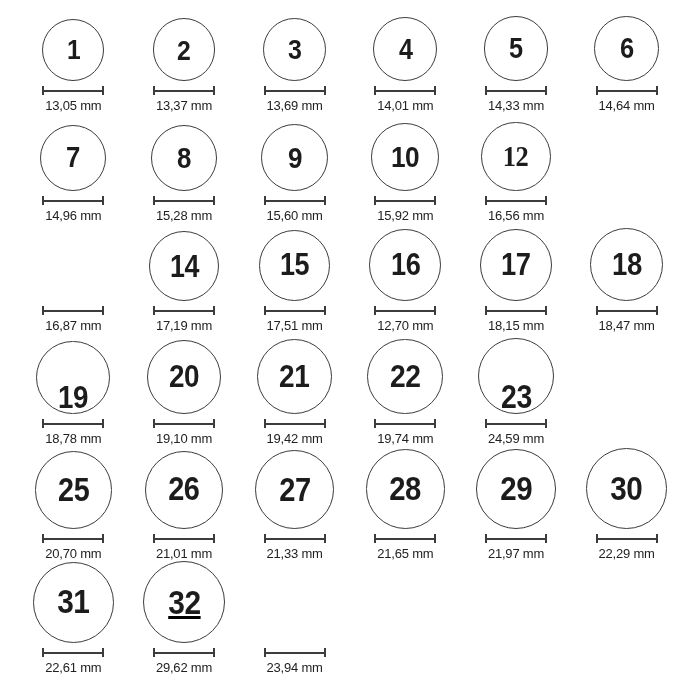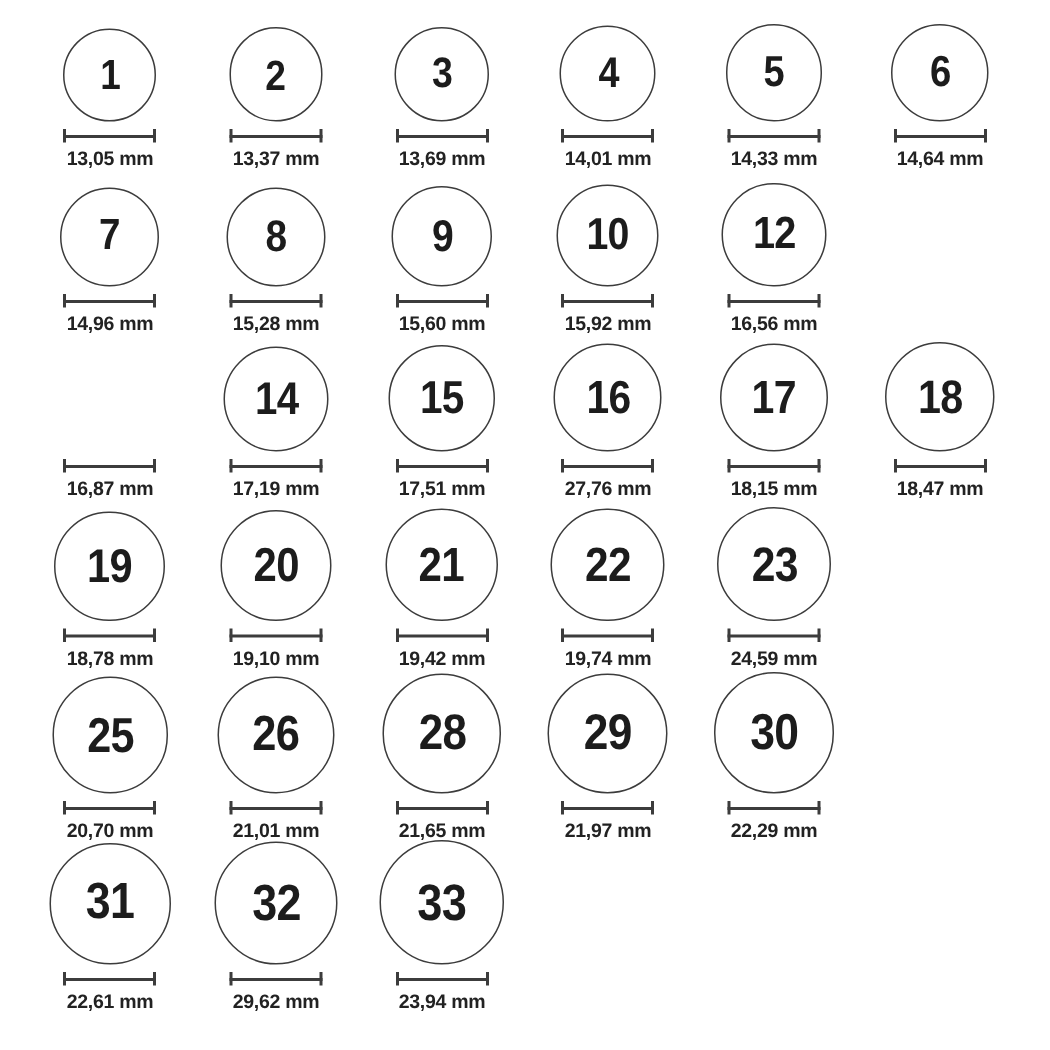--- a/index.html
+++ b/index.html
@@ -67,21 +67,21 @@
   .measure .tick {
     position: absolute;
     top: 0;
     width: 2px;
     height: 9px;
     background: #3c3c3c;
   }
   .measure .tick.l { left: 0; }
   .measure .tick.r { right: 0; }
   .label {
-    font-weight: 700;
+    font-weight: 400;
     font-size: 13px;
     color: #222222;
     letter-spacing: -0.2px;
     line-height: 16px;
     white-space: nowrap;
   }
 </style>
 </head>
 <body>
 
@@ -193,21 +193,21 @@
       <span class="num" style="font-size: 29.8px;">10</span>
     </div>
     <div class="measure">
       <span class="tick l"></span>
       <span class="bar"></span>
       <span class="tick r"></span>
     </div>
     <div class="label">15,92 mm</div>
   </div>
       <div class="cell">
-    <div class="circle" style="width: 69.2px; height: 69.2px;">
+    <div class="circle" style="width: 69.2px; height: 69.2px; font-family: Liberation Serif, serif;">
       <span class="num" style="font-size: 30.1px;">12</span>
     </div>
     <div class="measure">
       <span class="tick l"></span>
       <span class="bar"></span>
       <span class="tick r"></span>
     </div>
     <div class="label">16,56 mm</div>
   </div>
     </div>
@@ -244,21 +244,21 @@
   </div>
       <div class="cell">
     <div class="circle" style="width: 71.8px; height: 71.8px;">
       <span class="num" style="font-size: 30.9px;">16</span>
     </div>
     <div class="measure">
       <span class="tick l"></span>
       <span class="bar"></span>
       <span class="tick r"></span>
     </div>
-    <div class="label">27,76 mm</div>
+    <div class="label">12,70 mm</div>
   </div>
       <div class="cell">
     <div class="circle" style="width: 72.4px; height: 72.4px;">
       <span class="num" style="font-size: 31.1px;">17</span>
     </div>
     <div class="measure">
       <span class="tick l"></span>
       <span class="bar"></span>
       <span class="tick r"></span>
     </div>
@@ -271,21 +271,21 @@
     <div class="measure">
       <span class="tick l"></span>
       <span class="bar"></span>
       <span class="tick r"></span>
     </div>
     <div class="label">18,47 mm</div>
   </div>
     </div>
   <div class="grid-row">
       <div class="cell">
-    <div class="circle" style="width: 73.7px; height: 73.7px;">
+    <div class="circle" style="width: 73.7px; height: 73.7px; align-items: flex-end;">
       <span class="num" style="font-size: 31.5px;">19</span>
     </div>
     <div class="measure">
       <span class="tick l"></span>
       <span class="bar"></span>
       <span class="tick r"></span>
     </div>
     <div class="label">18,78 mm</div>
   </div>
       <div class="cell">
@@ -315,21 +315,21 @@
       <span class="num" style="font-size: 32.1px;">22</span>
     </div>
     <div class="measure">
       <span class="tick l"></span>
       <span class="bar"></span>
       <span class="tick r"></span>
     </div>
     <div class="label">19,74 mm</div>
   </div>
       <div class="cell">
-    <div class="circle" style="width: 76.3px; height: 76.3px;">
+    <div class="circle" style="width: 76.3px; height: 76.3px; align-items: flex-end;">
       <span class="num" style="font-size: 32.3px;">23</span>
     </div>
     <div class="measure">
       <span class="tick l"></span>
       <span class="bar"></span>
       <span class="tick r"></span>
     </div>
     <div class="label">24,59 mm</div>
   </div>
     </div>
@@ -350,20 +350,31 @@
       <span class="num" style="font-size: 32.9px;">26</span>
     </div>
     <div class="measure">
       <span class="tick l"></span>
       <span class="bar"></span>
       <span class="tick r"></span>
     </div>
     <div class="label">21,01 mm</div>
   </div>
       <div class="cell">
+    <div class="circle" style="width: 78.9px; height: 78.9px;">
+      <span class="num" style="font-size: 33.1px;">27</span>
+    </div>
+    <div class="measure">
+      <span class="tick l"></span>
+      <span class="bar"></span>
+      <span class="tick r"></span>
+    </div>
+    <div class="label">21,33 mm</div>
+  </div>
+      <div class="cell">
     <div class="circle" style="width: 79.5px; height: 79.5px;">
       <span class="num" style="font-size: 33.3px;">28</span>
     </div>
     <div class="measure">
       <span class="tick l"></span>
       <span class="bar"></span>
       <span class="tick r"></span>
     </div>
     <div class="label">21,65 mm</div>
   </div>
@@ -396,34 +407,31 @@
       <span class="num" style="font-size: 33.9px;">31</span>
     </div>
     <div class="measure">
       <span class="tick l"></span>
       <span class="bar"></span>
       <span class="tick r"></span>
     </div>
     <div class="label">22,61 mm</div>
   </div>
       <div class="cell">
-    <div class="circle" style="width: 82.2px; height: 82.2px;">
+    <div class="circle" style="width: 82.2px; height: 82.2px; text-decoration: underline;">
       <span class="num" style="font-size: 34px;">32</span>
     </div>
     <div class="measure">
       <span class="tick l"></span>
       <span class="bar"></span>
       <span class="tick r"></span>
     </div>
     <div class="label">29,62 mm</div>
   </div>
       <div class="cell">
-    <div class="circle" style="width: 82.8px; height: 82.8px;">
-      <span class="num" style="font-size: 34.2px;">33</span>
-    </div>
     <div class="measure">
       <span class="tick l"></span>
       <span class="bar"></span>
       <span class="tick r"></span>
     </div>
     <div class="label">23,94 mm</div>
   </div>
     </div>
 </div>
 

